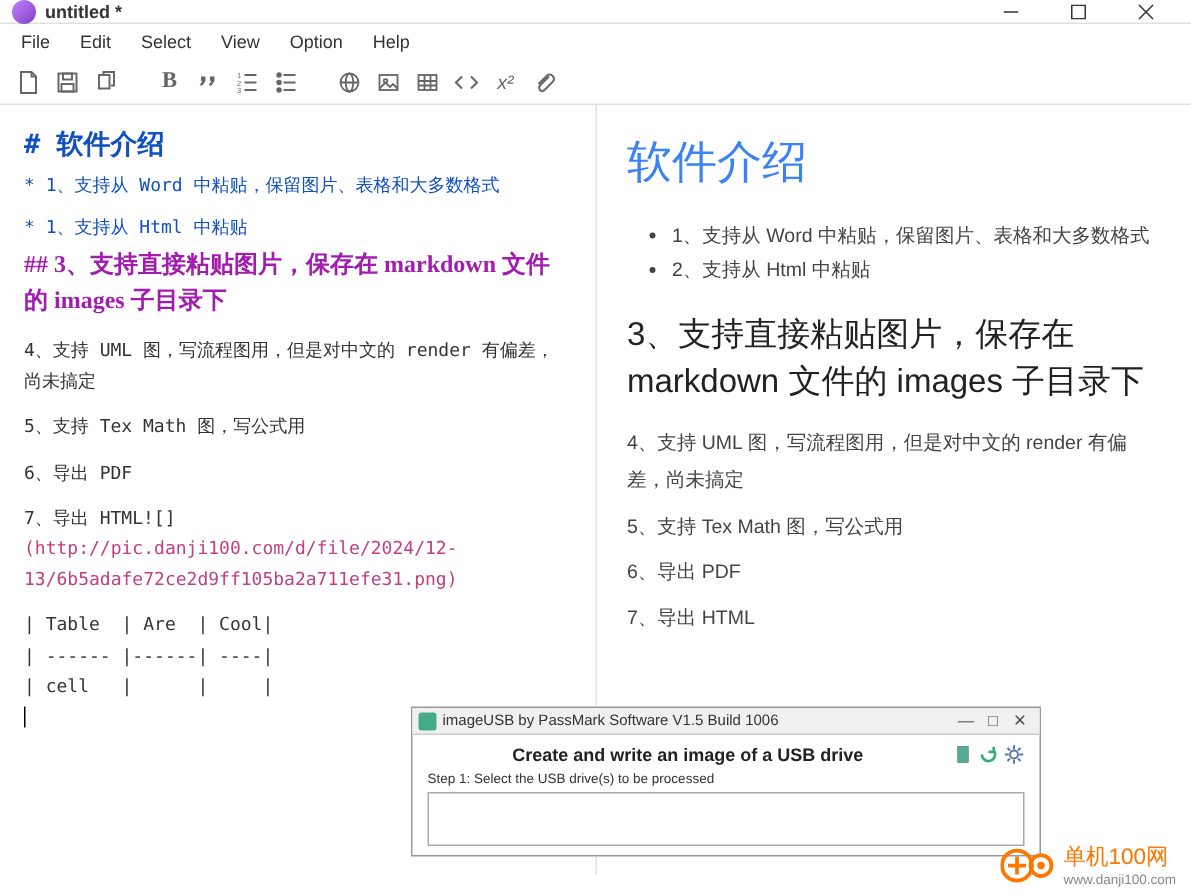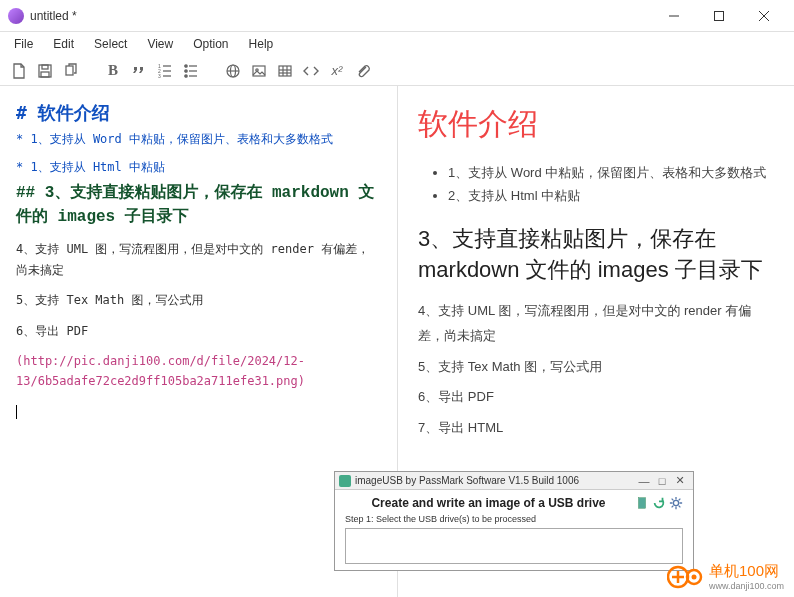--- a/index.html
+++ b/index.html
@@ -1,44 +1,44 @@
 <!DOCTYPE html>
 <html><head>
 <meta charset="utf-8">
 <style>
 * { margin: 0; padding: 0; box-sizing: border-box; }
 body { font-family: "Microsoft YaHei", Arial, sans-serif; font-size: 13px; background: #fff; width: 794px; height: 597px; overflow: hidden; position: relative; }
-.titlebar { height: 32px; display: flex; align-items: center; padding: 0 8px; border-bottom: 1px solid #e0e0e0; }
+.titlebar { height: 16px; display: flex; align-items: center; padding: 0 8px; border-bottom: 1px solid #e0e0e0; font-weight: bold; }
 .titlebar-icon { width: 16px; height: 16px; background: linear-gradient(135deg, #c080ff, #8040c0); border-radius: 50%; margin-right: 6px; }
 .titlebar-title { flex: 1; font-size: 12px; color: #333; }
 .win-controls { display: flex; }
 .win-btn { width: 45px; height: 28px; display: flex; align-items: center; justify-content: center; cursor: pointer; }
 .win-btn svg { width: 10px; height: 10px; }
 .menubar { height: 24px; display: flex; align-items: center; padding: 0 4px; }
 .menu-item { padding: 2px 10px; font-size: 12px; color: #333; cursor: pointer; }
 .toolbar { height: 30px; display: flex; align-items: center; padding: 0 8px; gap: 4px; border-bottom: 1px solid #e0e0e0; }
 .tool-btn { width: 22px; height: 22px; display: flex; align-items: center; justify-content: center; cursor: pointer; color: #666; }
 .tool-sep { width: 12px; }
 .tool-btn svg { width: 16px; height: 16px; }
 .bold-b { font-weight: bold; font-size: 15px; font-family: serif; }
 .content { display: flex; height: calc(100% - 84px); }
 .editor { width: 50%; padding: 12px 16px; font-family: Consolas, "Courier New", monospace; font-size: 13px; line-height: 1.7; overflow: hidden; }
 .preview { width: 50%; padding: 12px 20px; border-left: 1px solid #e0e0e0; overflow: hidden; }
 .ed-h1 { color: #1050c0; font-family: Consolas, monospace; font-size: 18px; font-weight: bold; }
 .ed-bullet { color: #1050c0; font-family: Consolas, monospace; font-size: 12px; }
-.ed-h2 { color: #14532d; font-family: Liberation Mono, monospace; font-size: 16px; font-weight: bold; line-height: 1.5; }
+.ed-h2 { color: #a21caf; font-family: Liberation Serif, serif; font-size: 16px; font-weight: bold; line-height: 1.5; }
 .ed-text { color: #333; font-family: Consolas, monospace; font-size: 12px; }
 .ed-link { color: #c04080; font-family: Consolas, monospace; font-size: 12px; }
 .ed-table { color: #333; font-family: Consolas, monospace; font-size: 12px; white-space: pre; }
 .cursor { display: inline-block; width: 1px; height: 14px; background: #000; vertical-align: middle; }
-.pv-h1 { font-size: 30px; font-weight: normal; color: #ef4444; margin: 6px 0 16px 0; }
+.pv-h1 { font-size: 30px; font-weight: normal; color: #3b82f6; margin: 6px 0 16px 0; }
 .pv-ul { list-style: disc; padding-left: 30px; color: #444; font-size: 13px; line-height: 1.8; margin-bottom: 16px; }
 .pv-h2 { font-size: 22px; font-weight: normal; color: #222; margin: 14px 0; line-height: 1.4; }
 .pv-p { color: #444; font-size: 13px; line-height: 1.9; margin-bottom: 6px; }
-.overlay { position: absolute; bottom: 26px; right: 100px; width: 360px; background: #fff; border: 1px solid #999; font-size: 10px; }
+.overlay { position: absolute; bottom: 26px; right: 100px; width: 420px; background: #fff; border: 1px solid #999; font-size: 10px; }
 .ov-title { height: 18px; display: flex; align-items: center; background: #f0f0f0; border-bottom: 1px solid #ccc; padding: 0 4px; }
 .ov-title-icon { width: 12px; height: 12px; background: #4a8; border-radius: 2px; margin-right: 4px; }
 .ov-title-text { flex: 1; font-size: 10px; color: #333; }
 .ov-win-btn { width: 18px; text-align: center; font-size: 11px; color: #555; }
 .ov-body { padding: 6px 10px; }
 .ov-heading { font-weight: bold; font-size: 12px; color: #222; display: flex; align-items: center; }
 .ov-heading-text { flex: 1; text-align: center; }
 .ov-icon { width: 14px; height: 14px; margin-left: 3px; }
 .ov-step { font-size: 9px; color: #333; margin: 4px 0; }
 .ov-box { border: 1px solid #aaa; height: 36px; background: #fff; }
@@ -177,22 +177,26 @@
     <div class="ed-bullet">* 1、支持从 Html 中粘贴</div>
     <div style="height:4px"></div>
     <div class="ed-h2">## 3、支持直接粘贴图片，保存在 markdown 文件的 images 子目录下</div>
     <div style="height:10px"></div>
     <div class="ed-text">4、支持 UML 图，写流程图用，但是对中文的 render 有偏差，尚未搞定</div>
     <div style="height:10px"></div>
     <div class="ed-text">5、支持 Tex Math 图，写公式用</div>
     <div style="height:10px"></div>
     <div class="ed-text">6、导出 PDF</div>
     <div style="height:10px"></div>
+    <div class="ed-text">7、导出 HTML![]</div>
     <div class="ed-link">(http://pic.danji100.com/d/file/2024/12-13/6b5adafe72ce2d9ff105ba2a711efe31.png)</div>
     <div style="height:10px"></div>
+    <div class="ed-table">| Table  | Are  | Cool|
+| ------ |------| ----|
+| cell   |      |     |</div>
     <div class="cursor"></div>
   </div>
 
   <div class="preview">
     <div class="pv-h1">软件介绍</div>
     <ul class="pv-ul">
       <li>1、支持从 Word 中粘贴，保留图片、表格和大多数格式</li>
       <li>2、支持从 Html 中粘贴</li>
     </ul>
     <div class="pv-h2">3、支持直接粘贴图片，保存在 markdown 文件的 images 子目录下</div>

